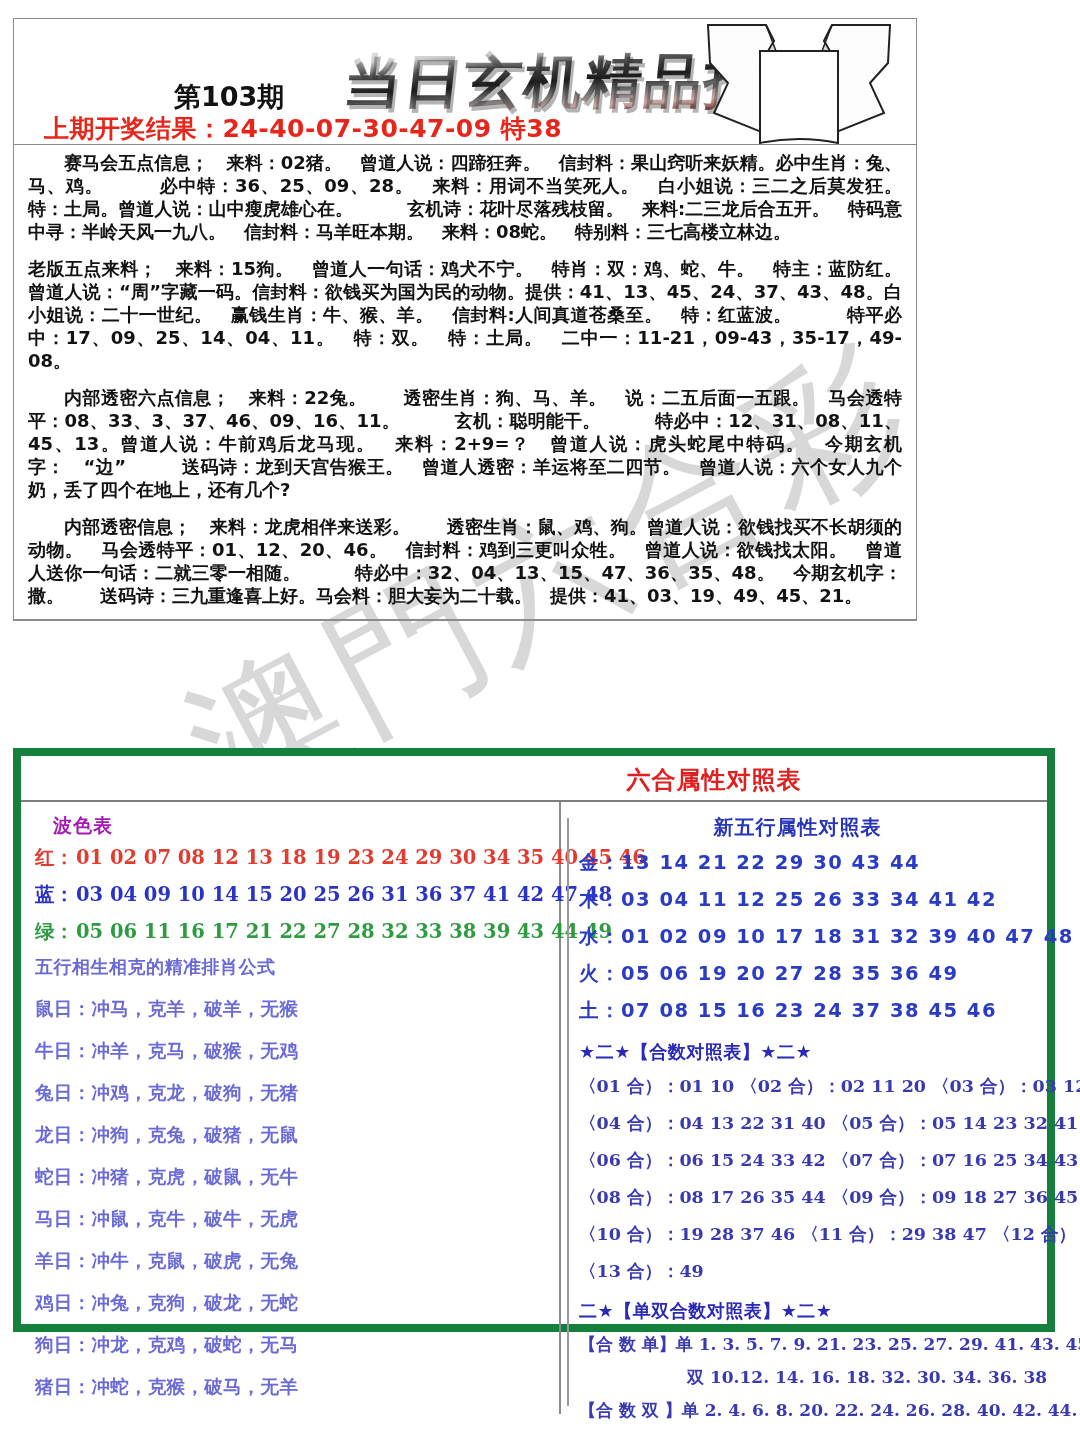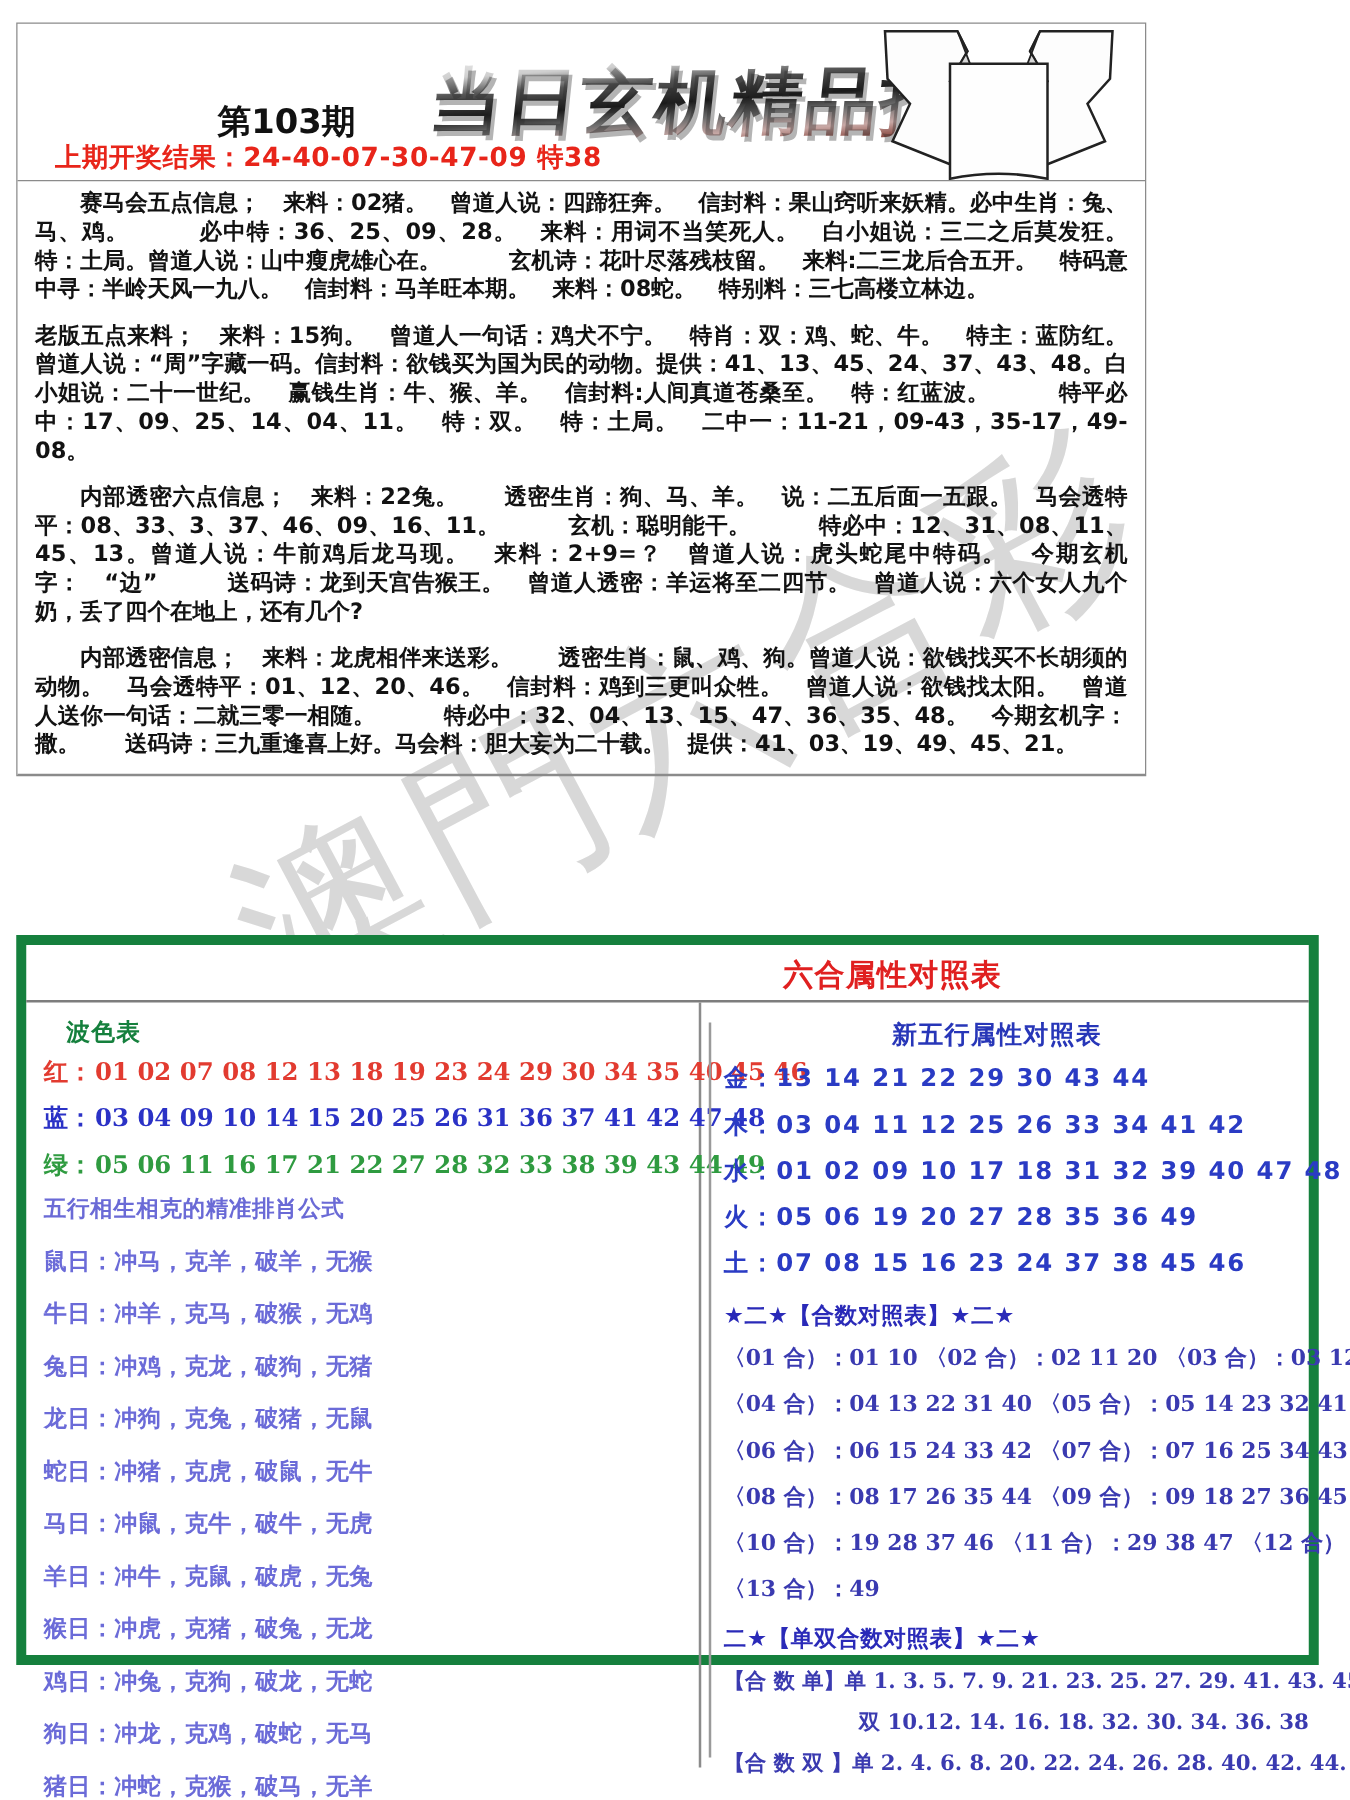--- a/index.html
+++ b/index.html
@@ -68,21 +68,21 @@
     background:linear-gradient(176deg,#f2f2f2 0%,#cfcfcf 18%,#555 30%,#1a1a1a 46%,#6d6d6d 58%,#c9a9a6 70%,#8a4a42 80%,#efefef 92%);
     -webkit-background-clip:text;
     background-clip:text;
     color:transparent;
     text-shadow:3px 4px 0 rgba(40,40,40,.35);
     transform:skewX(-6deg);
   }
   .prev-result{
     position:absolute;
     left:30px;top:93px;
-    font-size:21px;
+    font-size:25px;
     font-weight:bold;
     color:#e8251a;
     white-space:nowrap;
     letter-spacing:.5px;
   }
   .ribbon{
     position:absolute;
     right:22px;top:2px;
     width:190px;height:124px;
   }
@@ -151,21 +151,21 @@
     position:relative;
   }
   .col-right:before{
     content:"";
     position:absolute;
     left:6px;top:16px;bottom:8px;
     width:2px;background:#9a9a9a;
   }
 
   .wave-title{
-    font-size:19px;font-weight:bold;color:#15803d;
+    font-size:19px;font-weight:bold;color:#a21caf;
     margin:3px 0 5px 18px;letter-spacing:1px;
   }
   .wave-row{
     font-size:19.5px;font-weight:bold;
     margin:0 0 10px 0;
     font-family:"DejaVu Serif","Liberation Serif",serif;
     white-space:nowrap;
   }
   .wave-row .lbl{margin-right:2px;}
   .w-red{color:#e23b30;}
@@ -261,21 +261,20 @@
 
         <div class="formula-title">五行相生相克的精准排肖公式</div>
 
         <div class="zodiac-row">鼠日：冲马，克羊，破羊，无猴</div>
         <div class="zodiac-row">牛日：冲羊，克马，破猴，无鸡</div>
         <div class="zodiac-row">兔日：冲鸡，克龙，破狗，无猪</div>
         <div class="zodiac-row">龙日：冲狗，克兔，破猪，无鼠</div>
         <div class="zodiac-row">蛇日：冲猪，克虎，破鼠，无牛</div>
         <div class="zodiac-row">马日：冲鼠，克牛，破牛，无虎</div>
         <div class="zodiac-row">羊日：冲牛，克鼠，破虎，无兔</div>
-        <div class="zodiac-row">猴日：冲虎，克猪，破兔，无龙</div>
         <div class="zodiac-row">鸡日：冲兔，克狗，破龙，无蛇</div>
         <div class="zodiac-row">狗日：冲龙，克鸡，破蛇，无马</div>
         <div class="zodiac-row">猪日：冲蛇，克猴，破马，无羊</div>
       </div>
 
       <div class="col-right">
         <div class="wx-title">新五行属性对照表</div>
 
         <div class="wx-row">金：13 14 21 22 29 30 43 44</div>
         <div class="wx-row">木：03 04 11 12 25 26 33 34 41 42</div>

